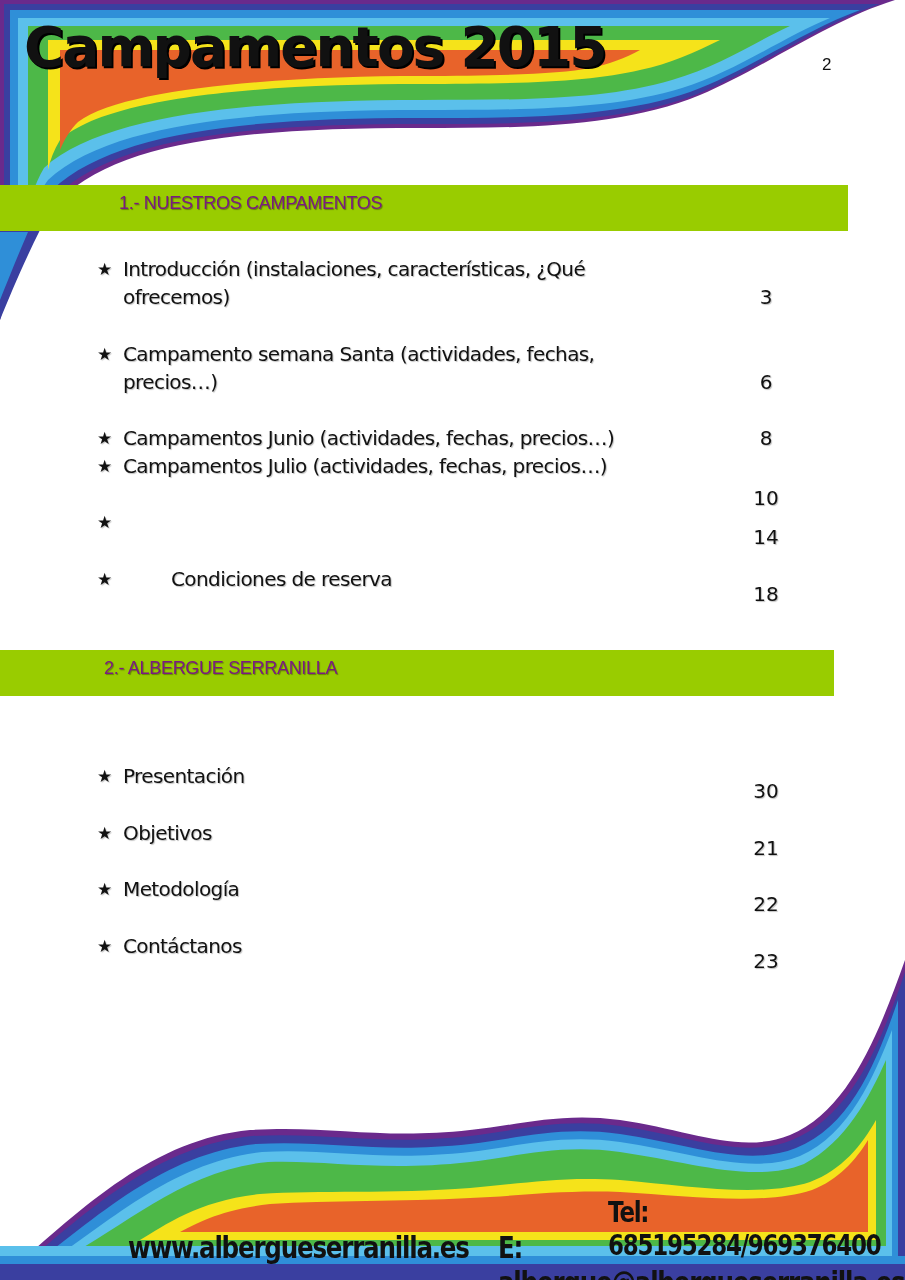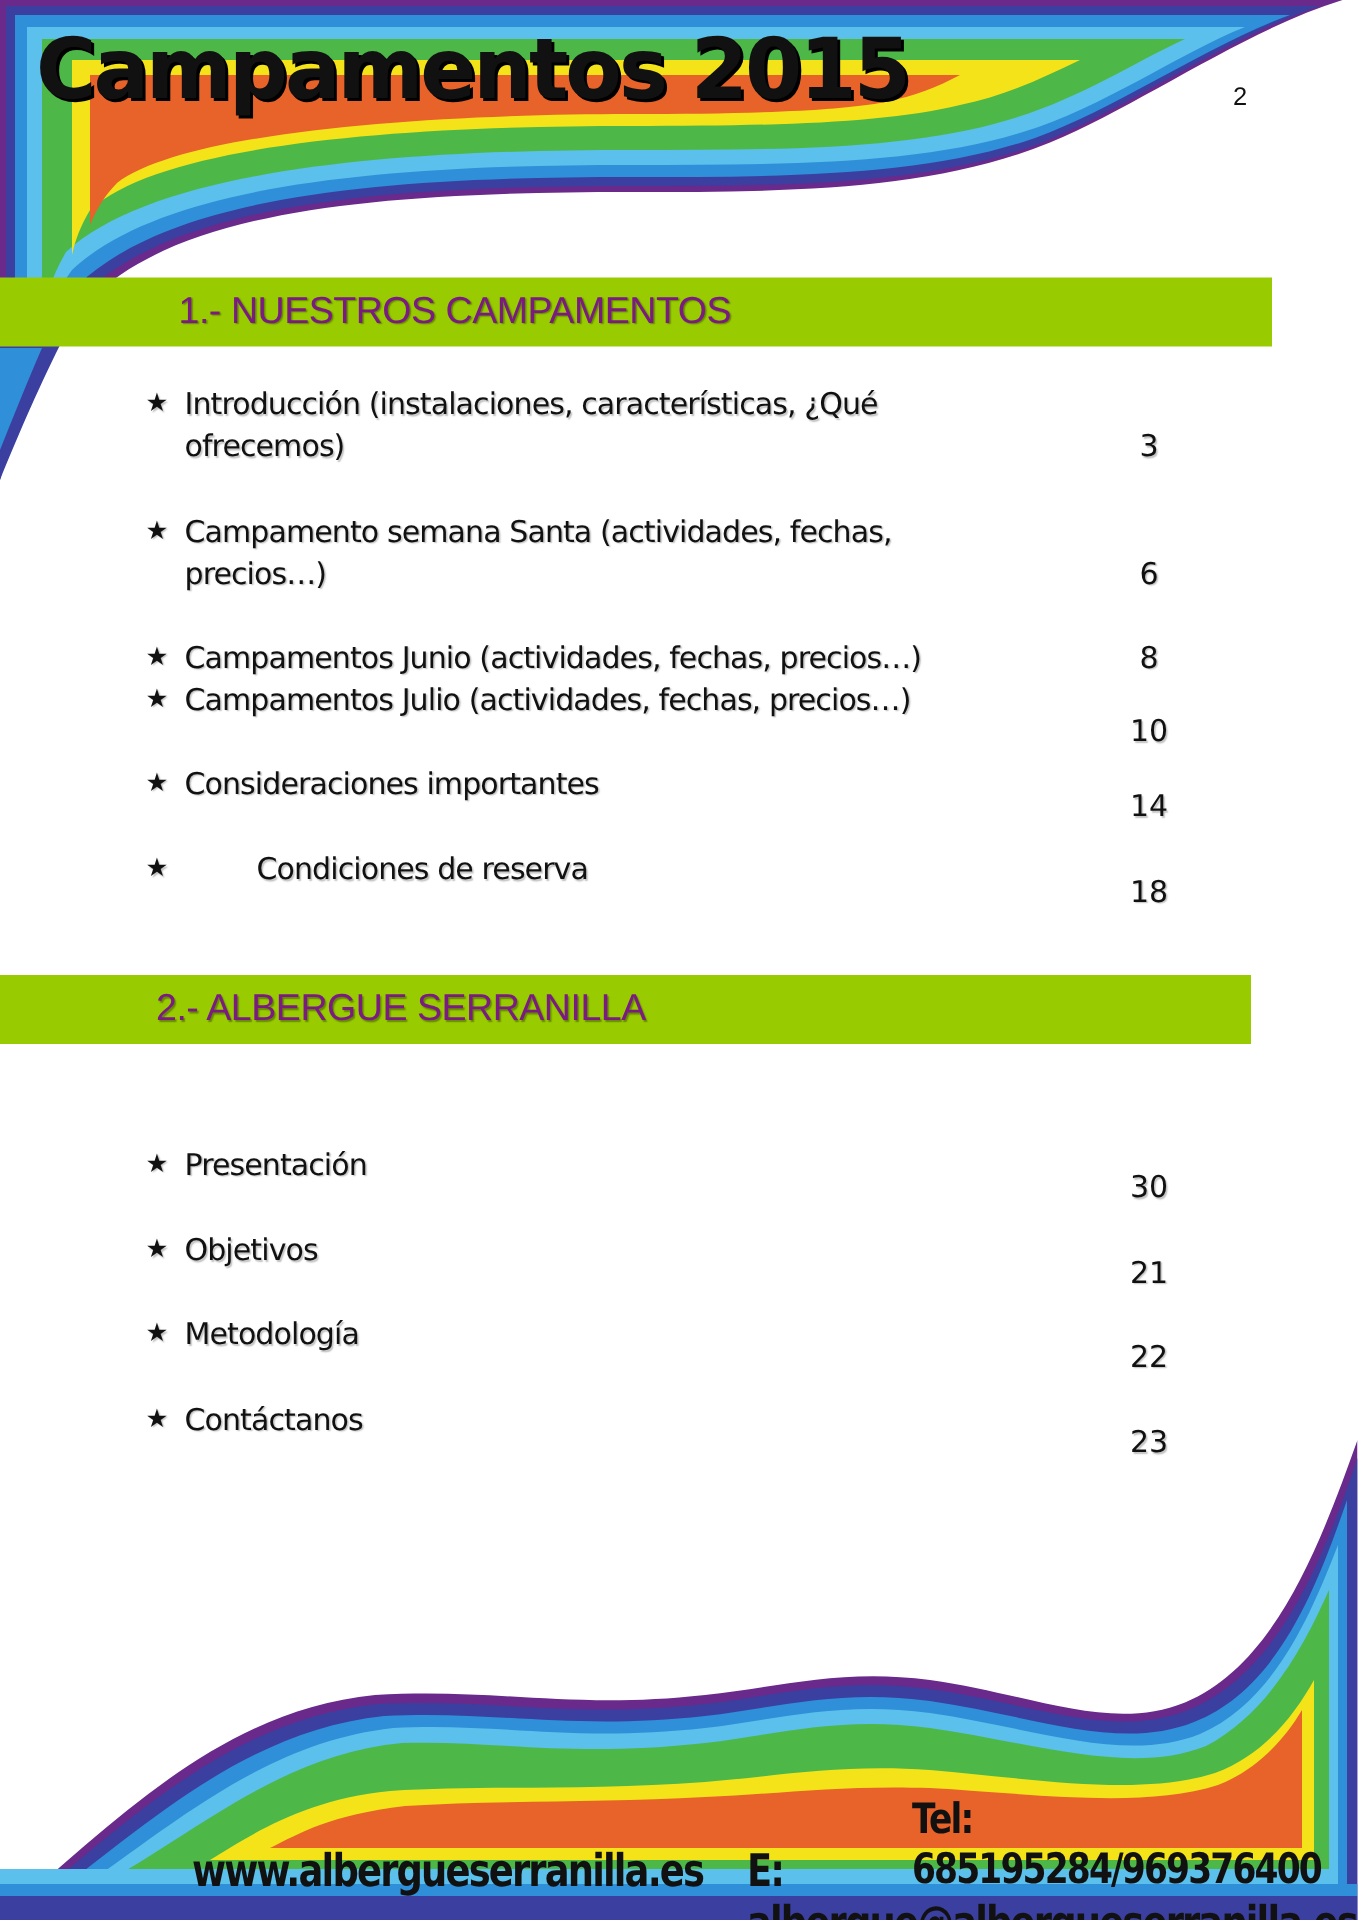--- a/index.html
+++ b/index.html
@@ -18,21 +18,21 @@
   .page-number {
     position: absolute; left: 822px; top: 55px;
     font-family: "Liberation Sans", sans-serif; font-size: 17px; color: #111;
   }
 
   .section-bar {
     position: absolute; left: 0; height: 46px; background: #99cc00;
   }
   .section-bar .label {
     position: absolute; top: 8px;
-    font-family: "Liberation Sans", sans-serif; font-size: 25px;
+    font-family: "Liberation Sans", sans-serif; font-size: 18px;
     color: #7a1a82; text-shadow: 1px 1px 1px rgba(0,0,0,0.35);
     letter-spacing: -0.3px;
   }
   #bar1 { top: 185px; width: 848px; }
   #bar1 .label { left: 119px; }
   #bar2 { top: 650px; width: 834px; }
   #bar2 .label { left: 104px; }
 
   .toc-item {
     position: absolute; left: 97px; width: 700px;
@@ -142,26 +142,25 @@
 
   <div class="toc-item" style="top:424px; height:28px;">
     <span class="star">★</span>
     <span class="text" style="top:0;">Campamentos Junio  (actividades, fechas, precios…)</span>
     <span class="pg" style="top:0;">8</span>
   </div>
 
   <div class="toc-item" style="top:452px; height:50px;">
     <span class="star">★</span>
     <span class="text" style="top:0;">Campamentos Julio  (actividades, fechas, precios…)</span>
-    <span class="pg" style="top:21px;">10</span>
+    <span class="pg" style="top:32px;">10</span>
   </div>
 
   <div class="toc-item" style="top:508px; height:50px;">
     <span class="star">★</span>
-    <span class="text" style="top:0;">Consideraciones importantes</span>
     <span class="pg" style="top:15px;">14</span>
   </div>
 
   <div class="toc-item" style="top:565px; height:50px;">
     <span class="star">★</span>
     <span class="text" style="top:0;margin-left:48px;">Condiciones de reserva</span>
     <span class="pg" style="top:15px;">18</span>
   </div>
 
   <div class="section-bar" id="bar2">

